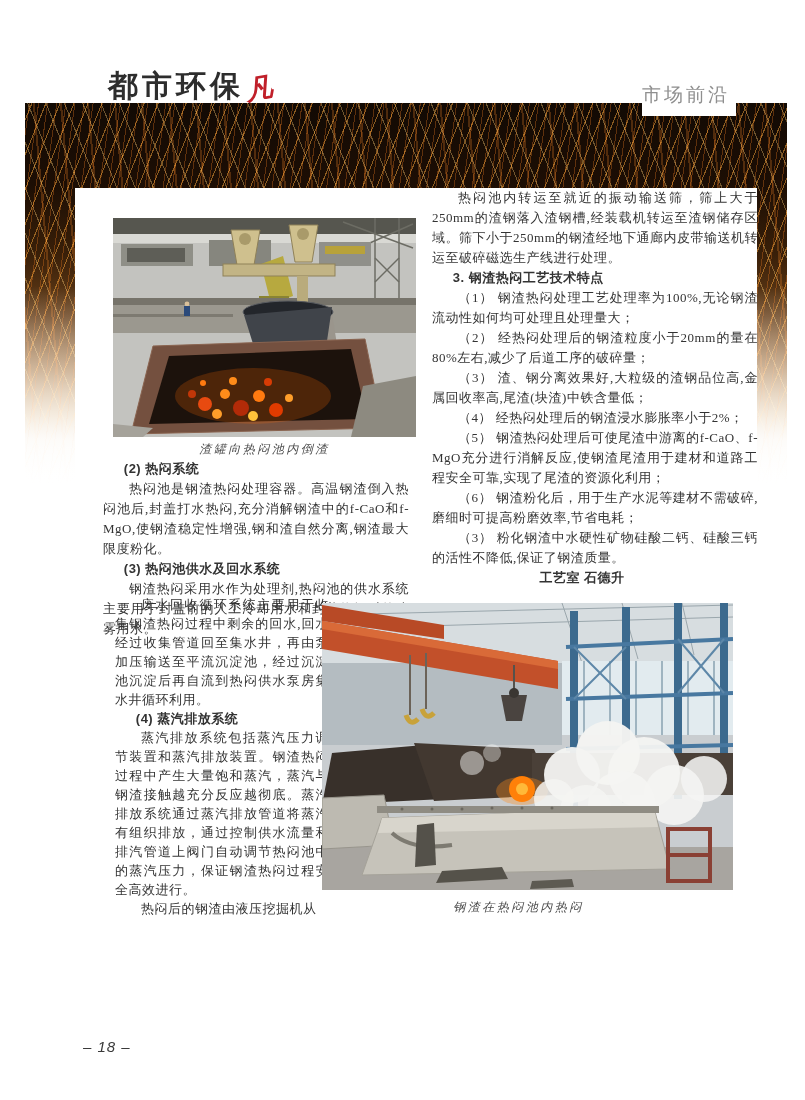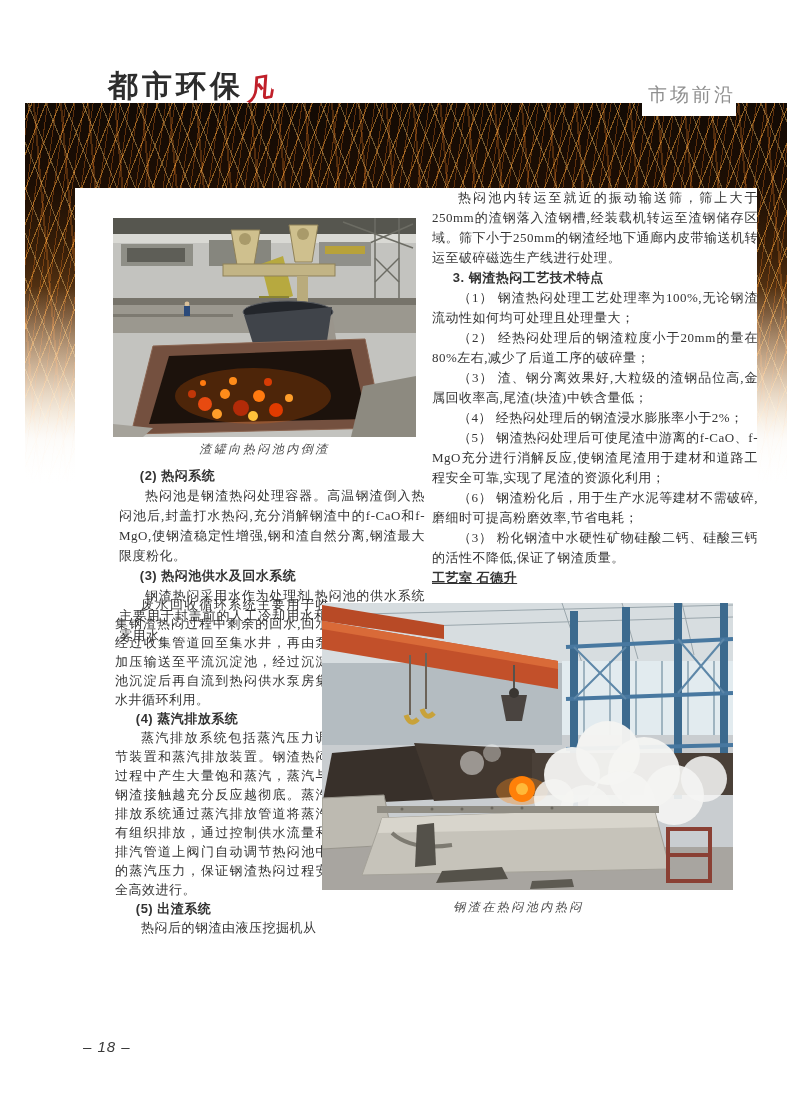--- a/index.html
+++ b/index.html
@@ -24,38 +24,38 @@
     font-family:"Liberation Sans","DejaVu Sans",sans-serif;
     font-weight:bold;font-size:30px;letter-spacing:4px;color:#2d2d2d;
   }
   .brand-mark{
     display:inline-block;color:#c0202a;font-family:"DejaVu Serif",serif;
     font-size:27px;font-style:italic;transform:rotate(-10deg) translateY(2px);
     margin-left:1px;letter-spacing:0;
   }
   .section-label{
     position:absolute;left:642px;top:74px;width:94px;height:42px;z-index:2;
-    background:#ffffff;display:flex;align-items:center;justify-content:flex-end;
+    background:#ffffff;display:flex;align-items:center;justify-content:flex-start;
     font-family:"Liberation Sans","DejaVu Sans",sans-serif;
     font-size:19px;letter-spacing:3px;color:#8f8f8f;
   }
   
   .page{position:absolute;left:75px;top:188px;width:682px;height:912px;background:#fff;z-index:1;}
   .photo1{position:absolute;left:38px;top:30px;width:303px;height:219px;overflow:hidden;}
   .photo2{position:absolute;left:247px;top:415px;width:411px;height:287px;overflow:hidden;}
   .caption{font-size:12px;color:#4a4a4a;font-style:italic;letter-spacing:2.5px;}
   .caption1{position:absolute;left:38px;top:253px;width:303px;text-align:center;}
   .caption2{position:absolute;left:247px;top:711px;width:393px;text-align:center;}
   .col{font-size:13px;line-height:20px;letter-spacing:.5px;text-align:justify;text-justify:inter-character;}
-  .leftcol-full{position:absolute;left:44px;top:271px;width:306px;margin-top:7px;}
+  .leftcol-full{position:absolute;left:28px;top:271px;width:306px;}
   .leftcol-narrow{position:absolute;left:40px;top:407px;width:214px;line-height:19px;}
   .rightcol{position:absolute;left:357px;top:0;width:326px;}
   .col p{margin:0;text-indent:2em;}
   .col p.h{font-weight:bold;text-indent:1.6em;font-family:"Liberation Sans","DejaVu Sans",sans-serif;font-size:13px;}
-  .col p.author{font-weight:bold;text-indent:0;text-align:left;padding-right:26px;font-family:"Liberation Sans","DejaVu Sans",sans-serif;text-decoration:underline;}
+  .col p.author{font-weight:bold;text-indent:0;text-align:center;padding-right:26px;font-family:"Liberation Sans","DejaVu Sans",sans-serif;}
   .footer{
     position:absolute;left:83px;top:1038px;z-index:2;
     font-family:"Liberation Sans","DejaVu Sans",sans-serif;
     font-size:15px;letter-spacing:1px;color:#3a3a3a;font-style:italic;
   }
 </style>
 </head>
 <body>
 
 <div class="banner"></div>
@@ -131,21 +131,20 @@
     <p class="h">(2) 热闷系统</p>
     <p>热闷池是钢渣热闷处理容器。高温钢渣倒入热闷池后,封盖打水热闷,充分消解钢渣中的f-CaO和f-MgO,使钢渣稳定性增强,钢和渣自然分离,钢渣最大限度粉化。</p>
     <p class="h">(3) 热闷池供水及回水系统</p>
     <p>钢渣热闷采用水作为处理剂,热闷池的供水系统主要用于封盖前的人工冷却用水和封盖热闷时的喷雾用水。</p>
   </div>
 
   <div class="col leftcol-narrow">
     <p>废水回收循环系统主要用于收集钢渣热闷过程中剩余的回水,回水经过收集管道回至集水井，再由泵加压输送至平流沉淀池，经过沉淀池沉淀后再自流到热闷供水泵房集水井循环利用。</p>
     <p class="h">(4) 蒸汽排放系统</p>
     <p>蒸汽排放系统包括蒸汽压力调节装置和蒸汽排放装置。钢渣热闷过程中产生大量饱和蒸汽，蒸汽与钢渣接触越充分反应越彻底。蒸汽排放系统通过蒸汽排放管道将蒸汽有组织排放，通过控制供水流量和排汽管道上阀门自动调节热闷池中的蒸汽压力，保证钢渣热闷过程安全高效进行。</p>
-    <p class="h">(5) 出渣系统</p>
     <p>热闷后的钢渣由液压挖掘机从</p>
   </div>
 
   <div class="col rightcol">
     <p>热闷池内转运至就近的振动输送筛，筛上大于250mm的渣钢落入渣钢槽,经装载机转运至渣钢储存区域。筛下小于250mm的钢渣经地下通廊内皮带输送机转运至破碎磁选生产线进行处理。</p>
     <p class="h">3. 钢渣热闷工艺技术特点</p>
     <p>（1） 钢渣热闷处理工艺处理率为100%,无论钢渣流动性如何均可处理且处理量大；</p>
     <p>（2） 经热闷处理后的钢渣粒度小于20mm的量在80%左右,减少了后道工序的破碎量；</p>
     <p>（3） 渣、钢分离效果好,大粒级的渣钢品位高,金属回收率高,尾渣(块渣)中铁含量低；</p>
     <p>（4） 经热闷处理后的钢渣浸水膨胀率小于2%；</p>

